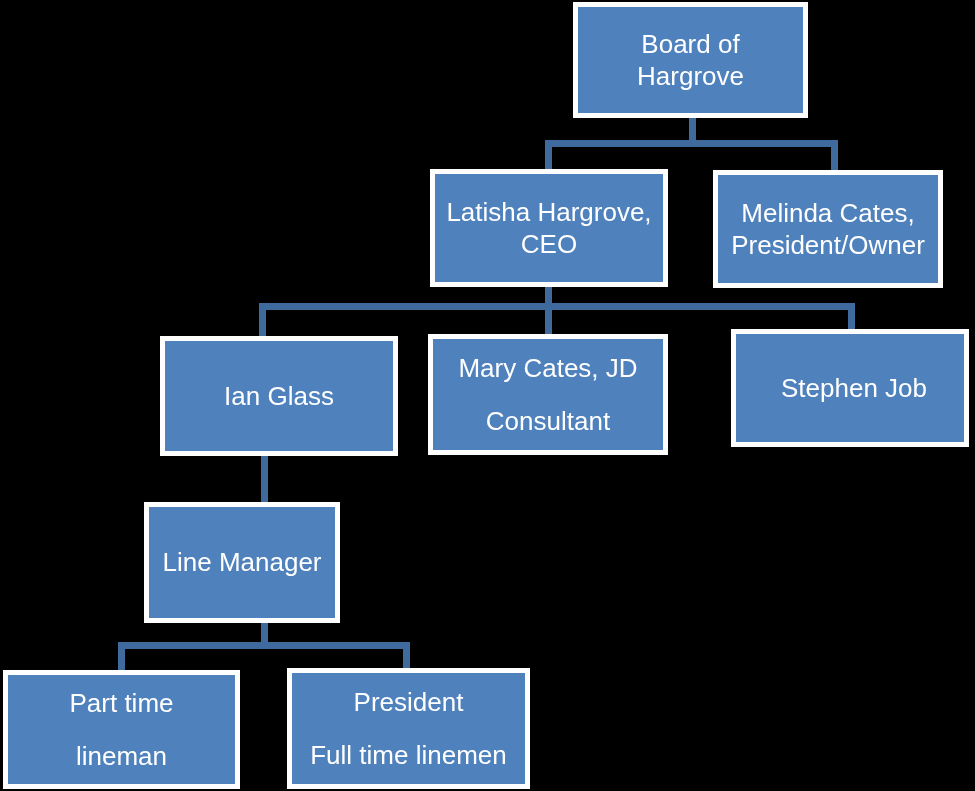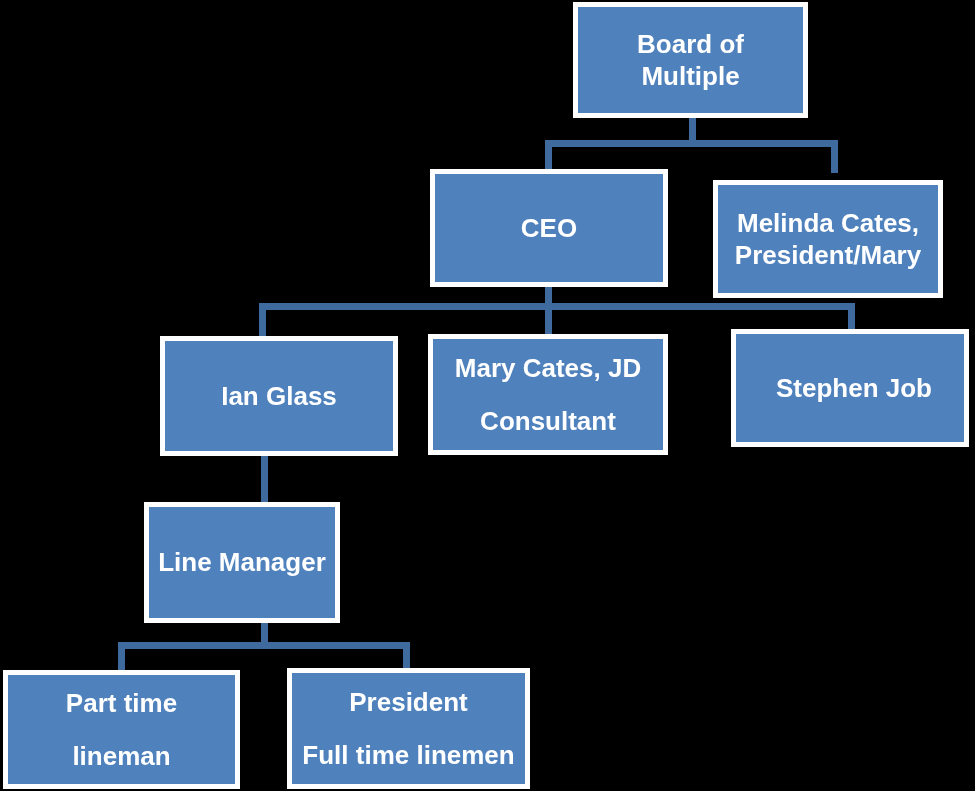--- a/index.html
+++ b/index.html
@@ -19,21 +19,21 @@
     position: absolute;
     box-sizing: border-box;
     background: var(--fill, #4f81bd);
     border: 5px solid var(--border, #ffffff);
     color: var(--text, #ffffff);
     display: flex;
     flex-direction: column;
     align-items: center;
     justify-content: center;
     text-align: center;
-    font-weight: bold;
+    font-weight: normal;
     font-size: 26px;
     line-height: 1.25;
     cursor: default;
   }
   .node.spaced {
     row-gap: 20px;
   }
   .nline {
     display: block;
     white-space: nowrap;
@@ -61,30 +61,31 @@
 
   <div class="conn" style="left:261px; top:454px; width:7px; height:51px;"></div>
 
   <div class="conn" style="left:261px; top:621px; width:7px; height:26px;"></div>
   <div class="conn" style="left:118px; top:642px; width:292px; height:7px;"></div>
   <div class="conn" style="left:118px; top:642px; width:7px; height:31px;"></div>
   <div class="conn" style="left:403px; top:642px; width:7px; height:29px;"></div>
 
   <div class="node" style="left:573px; top:2px; width:235px; height:116px;">
     <span class="nline">Board of</span>
-    <span class="nline">Multiple</span>
+    <span class="nline">Hargrove</span>
   </div>
 
   <div class="node" style="left:430px; top:169px; width:238px; height:118px;">
+    <span class="nline">Latisha Hargrove,</span>
     <span class="nline">CEO</span>
   </div>
 
-  <div class="node" style="left:713px; top:180px; width:230px; height:118px;">
+  <div class="node" style="left:713px; top:170px; width:230px; height:118px;">
     <span class="nline">Melinda Cates,</span>
-    <span class="nline">President/Mary</span>
+    <span class="nline">President/Owner</span>
   </div>
 
   <div class="node" style="left:143px; top:336px; width:238px; height:120px;margin-left:17px;">
     <span class="nline">Ian Glass</span>
   </div>
 
   <div class="node spaced" style="left:428px; top:334px; width:240px; height:121px;">
     <span class="nline">Mary Cates, JD</span>
     <span class="nline">Consultant</span>
   </div>

